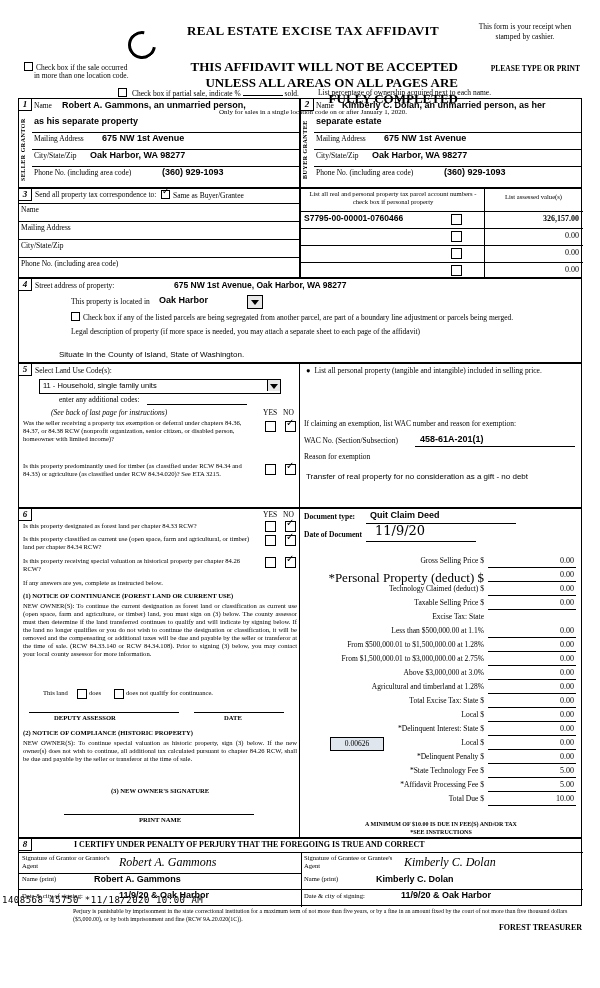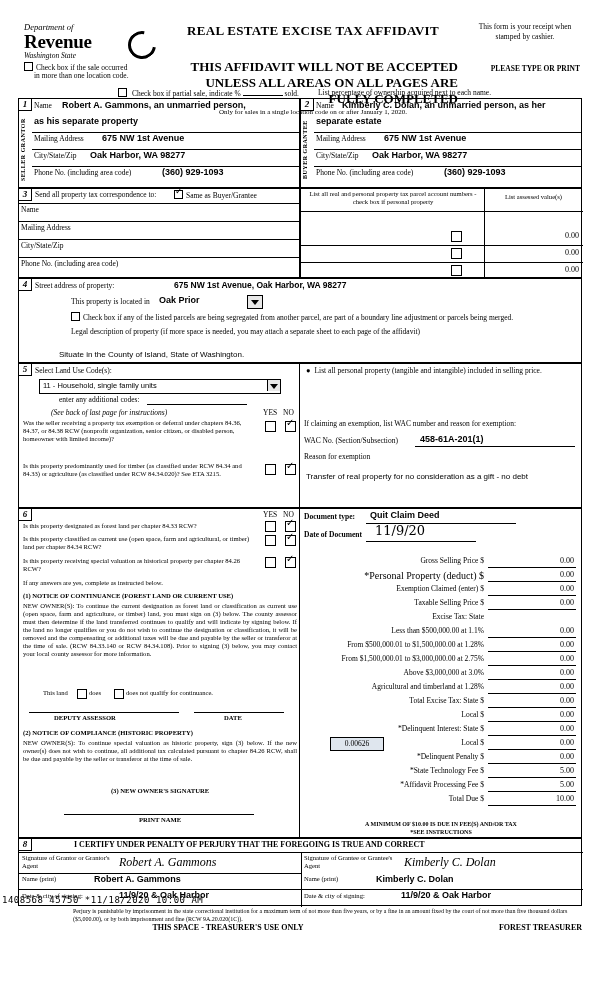--- a/index.html
+++ b/index.html
@@ -39,25 +39,20 @@
   .cursive{font-family:"Liberation Serif",serif;font-style:italic;font-size:12px;}
   .handw{font-family:"DejaVu Serif",serif;font-size:13px;}
 </style>
 </head>
 <body>
 
 <div class="page">
  <div class="sheet">
 
   <div class="hdr">
-    <div class="dept">
-      <div class="d1">Department of</div>
-      <div class="d2">Revenue</div>
-      <div class="d3">Washington State</div>
-    </div>
     <div class="swirl"></div>
     <div class="title">
       <div class="t1">REAL ESTATE EXCISE TAX AFFIDAVIT</div>
       <div class="t3">THIS AFFIDAVIT WILL NOT BE ACCEPTED UNLESS ALL AREAS ON ALL PAGES ARE FULLY COMPLETED</div>
       <div class="t4">Only for sales in a single location code on or after January 1, 2020.</div>
     </div>
     <div class="receipt">This form is your receipt when stamped by cashier.</div>
     <div class="typeprint">PLEASE TYPE OR PRINT</div>
     <div class="chkline">
       <span class="cb"></span><span>Check box if the sale occurred</span>
@@ -107,39 +102,44 @@
       <div style="position:absolute;left:58px;top:50px;" class="val">Oak Harbor, WA 98277</div>
       <div class="ln" style="left:0;top:66px;width:268px;"></div>
       <div style="position:absolute;left:2px;top:68px;" class="lbl">Phone No. (including area code)</div>
       <div style="position:absolute;left:130px;top:67px;" class="val">(360) 929-1093</div>
     </div>
   </div>
 
   <div class="frame bx" style="left:0;top:170px;width:282px;height:90px;">
     <div class="secnum">3</div>
     <div style="position:absolute;left:16px;top:1px;" class="lbl">Send all property tax correspondence to:</div>
-    <div style="position:absolute;left:155px;top:1px;" class="lbl">
+    <div style="position:absolute;left:142px;top:1px;" class="lbl">
       <span class="cb ck"></span><span>Same as Buyer/Grantee</span>
     </div>
     <div class="ln" style="left:0;top:14px;width:282px;"></div>
     <div style="position:absolute;left:2px;top:16px;" class="lbl">Name</div>
     <div class="ln" style="left:0;top:32px;width:282px;"></div>
     <div style="position:absolute;left:2px;top:34px;" class="lbl">Mailing Address</div>
     <div class="ln" style="left:0;top:50px;width:282px;"></div>
     <div style="position:absolute;left:2px;top:52px;" class="lbl">City/State/Zip</div>
     <div class="ln" style="left:0;top:68px;width:282px;"></div>
     <div style="position:absolute;left:2px;top:70px;" class="lbl">Phone No. (including area code)</div>
   </div>
 
   <div class="frame bx" style="left:282px;top:170px;width:282px;height:90px;">
     <div class="small" style="position:absolute;left:2px;top:1px;width:180px;text-align:center;">List all real and personal property tax parcel account numbers - check box if personal property</div>
     <div class="small" style="position:absolute;left:185px;top:4px;width:95px;text-align:center;">List assessed value(s)</div>
     <div class="ln" style="left:0;top:22px;width:282px;"></div>
     <div style="position:absolute;left:183px;top:0;width:1px;height:90px;border-left:1px solid #000;"></div>
 
+    <div style="position:absolute;left:0;top:22px;width:282px;height:17px;border-bottom:1px solid #000;">
+      <div class="val" style="position:absolute;left:3px;top:2px;font-size:8.5px;">S7795-00-00001-0760466</div>
+      <div style="position:absolute;left:150px;top:3px;width:9px;height:9px;border:1px solid #000;"></div>
+      <div class="amt" style="position:absolute;right:4px;top:3px;width:90px;font-weight:bold;">326,157.00</div>
+    </div>
     <div style="position:absolute;left:0;top:39px;width:282px;height:17px;border-bottom:1px solid #000;">
       <div class="val" style="position:absolute;left:3px;top:2px;font-size:8.5px;"></div>
       <div style="position:absolute;left:150px;top:3px;width:9px;height:9px;border:1px solid #000;"></div>
       <div class="amt" style="position:absolute;right:4px;top:3px;width:90px;">0.00</div>
     </div>
     <div style="position:absolute;left:0;top:56px;width:282px;height:17px;border-bottom:1px solid #000;">
       <div class="val" style="position:absolute;left:3px;top:2px;font-size:8.5px;"></div>
       <div style="position:absolute;left:150px;top:3px;width:9px;height:9px;border:1px solid #000;"></div>
       <div class="amt" style="position:absolute;right:4px;top:3px;width:90px;">0.00</div>
     </div>
@@ -148,21 +148,21 @@
       <div style="position:absolute;left:150px;top:3px;width:9px;height:9px;border:1px solid #000;"></div>
       <div class="amt" style="position:absolute;right:4px;top:3px;width:90px;">0.00</div>
     </div>
   </div>
 
   <div class="frame bx" style="left:0;top:260px;width:564px;height:85px;">
     <div class="secnum">4</div>
     <div class="lbl" style="position:absolute;left:16px;top:2px;">Street address of property:</div>
     <div class="val" style="position:absolute;left:155px;top:1px;font-size:8.5px;">675 NW 1st Avenue, Oak Harbor, WA 98277</div>
     <div class="lbl" style="position:absolute;left:52px;top:18px;">This property is located in</div>
-    <div class="val" style="position:absolute;left:140px;top:16px;font-size:9px;">Oak Prior</div>
+    <div class="val" style="position:absolute;left:140px;top:16px;font-size:9px;">Oak Harbor</div>
     <div style="position:absolute;left:228px;top:16px;width:14px;height:12px;border:1px solid #000;background:#e8e8e8;">
       <div style="position:absolute;left:3px;top:4px;width:0;height:0;border-left:4px solid transparent;border-right:4px solid transparent;border-top:5px solid #000;"></div>
     </div>
     <div style="position:absolute;left:52px;top:33px;" class="lbl">
       <span class="cb"></span><span>Check box if any of the listed parcels are being segregated from another parcel, are part of a boundary line adjustment or parcels being merged.</span>
     </div>
     <div class="lbl" style="position:absolute;left:52px;top:48px;">Legal description of property (if more space is needed, you may attach a separate sheet to each page of the affidavit)</div>
     <div class="val" style="position:absolute;left:40px;top:71px;font-size:8px;font-weight:normal;">Situate in the County of Island, State of Washington.</div>
   </div>
 
@@ -259,27 +259,27 @@
     <div class="ln" style="left:66px;top:32px;width:110px;"></div>
 
     <div id="amount-lines" style="position:absolute;left:0;top:46px;width:282px;">
           <div style="position:absolute;left:0;top:0px;width:282px;height:13px;">
             <div style="position:absolute;right:98px;top:1px;font-size:7.5px;text-align:right;white-space:nowrap;">Gross Selling Price $</div>
             <div style="position:absolute;right:6px;top:0px;width:88px;height:12px;border-bottom:1px solid #000;">
               <div style="font-size:8px;text-align:right;padding-right:2px;line-height:12px;">0.00</div>
             </div>
           </div>
           <div style="position:absolute;left:0;top:14px;width:282px;height:13px;">
-            <div style="position:absolute;right:98px;top:1px;font-size:10px;text-align:right;white-space:nowrap;">*Personal Property (deduct) $</div>
+            <div style="position:absolute;right:98px;top:1px;font-size:13px;text-align:right;white-space:nowrap;">*Personal Property (deduct) $</div>
             <div style="position:absolute;right:6px;top:0px;width:88px;height:12px;border-bottom:1px solid #000;">
               <div style="font-size:8px;text-align:right;padding-right:2px;line-height:12px;">0.00</div>
             </div>
           </div>
           <div style="position:absolute;left:0;top:28px;width:282px;height:13px;">
-            <div style="position:absolute;right:98px;top:1px;font-size:7.5px;text-align:right;white-space:nowrap;">Exemption Claimed (enter) $</div>
+            <div style="position:absolute;right:98px;top:1px;font-size:7.5px;text-align:right;white-space:nowrap;">Technology Claimed (deduct) $</div>
             <div style="position:absolute;right:6px;top:0px;width:88px;height:12px;border-bottom:1px solid #000;">
               <div style="font-size:8px;text-align:right;padding-right:2px;line-height:12px;">0.00</div>
             </div>
           </div>
           <div style="position:absolute;left:0;top:42px;width:282px;height:13px;">
             <div style="position:absolute;right:98px;top:1px;font-size:7.5px;text-align:right;white-space:nowrap;">Taxable Selling Price $</div>
             <div style="position:absolute;right:6px;top:0px;width:88px;height:12px;border-bottom:1px solid #000;">
               <div style="font-size:8px;text-align:right;padding-right:2px;line-height:12px;">0.00</div>
             </div>
           </div>
@@ -397,20 +397,19 @@
 
     <div class="small" style="position:absolute;left:3px;top:53px;">Date &amp; city of signing:</div>
     <div class="val" style="position:absolute;left:100px;top:51px;font-size:9px;">11/9/20 &amp; Oak Harbor</div>
     <div class="small" style="position:absolute;left:285px;top:53px;">Date &amp; city of signing:</div>
     <div class="val" style="position:absolute;left:382px;top:51px;font-size:9px;">11/9/20 &amp; Oak Harbor</div>
   </div>
 
   <div class="tiny" style="position:absolute;left:55px;top:890px;width:500px;">Perjury is punishable by imprisonment in the state correctional institution for a maximum term of not more than five years, or by a fine in an amount fixed by the court of not more than five thousand dollars ($5,000.00), or by both imprisonment and fine (RCW 9A.20.020(1C)).</div>
 
   <div class="b" style="position:absolute;left:0;top:905px;width:564px;font-size:8px;">
-    <span style="display:inline-block;width:420px;text-align:center;">THIS SPACE - TREASURER'S USE ONLY</span>
     <span style="float:right;">FOREST TREASURER</span>
   </div>
 
   <div style="position:absolute;left:-16px;top:877px;font-family:'DejaVu Sans Mono',monospace;font-size:9px;letter-spacing:.5px;">1408568 45750 *11/18/2020 10:00 AM</div>
 
  </div>
 </div>
 
 </body></html>

